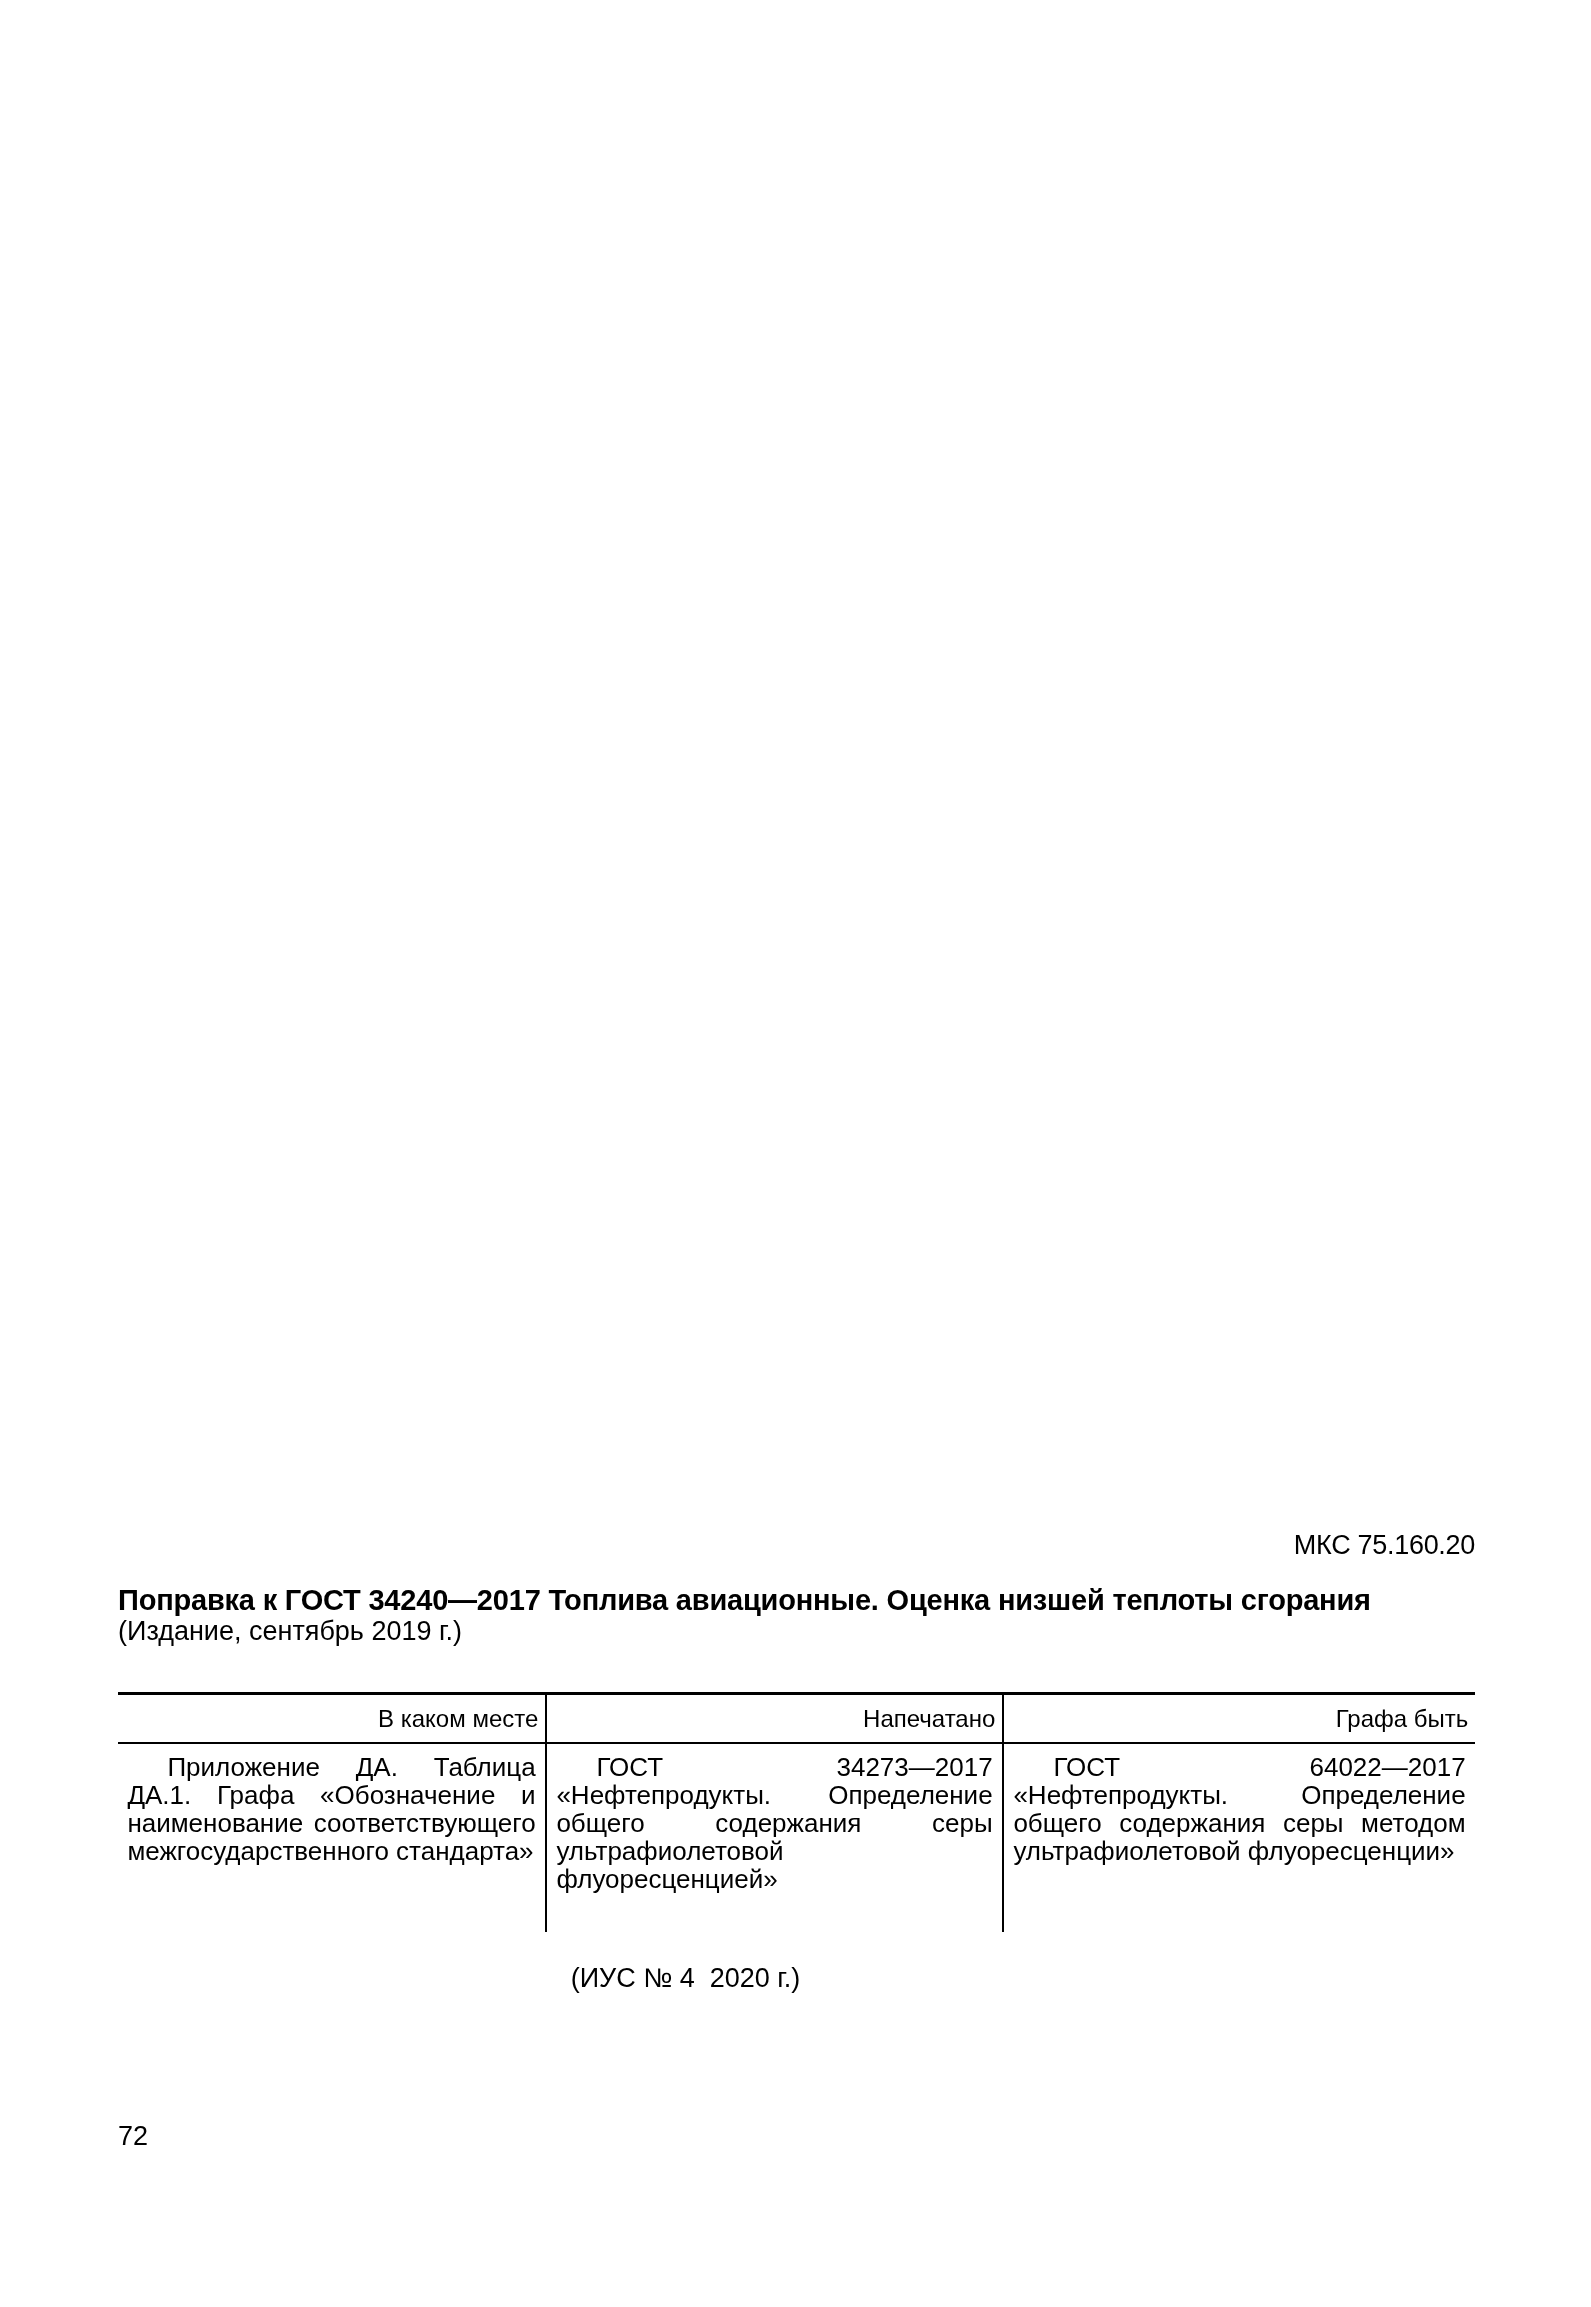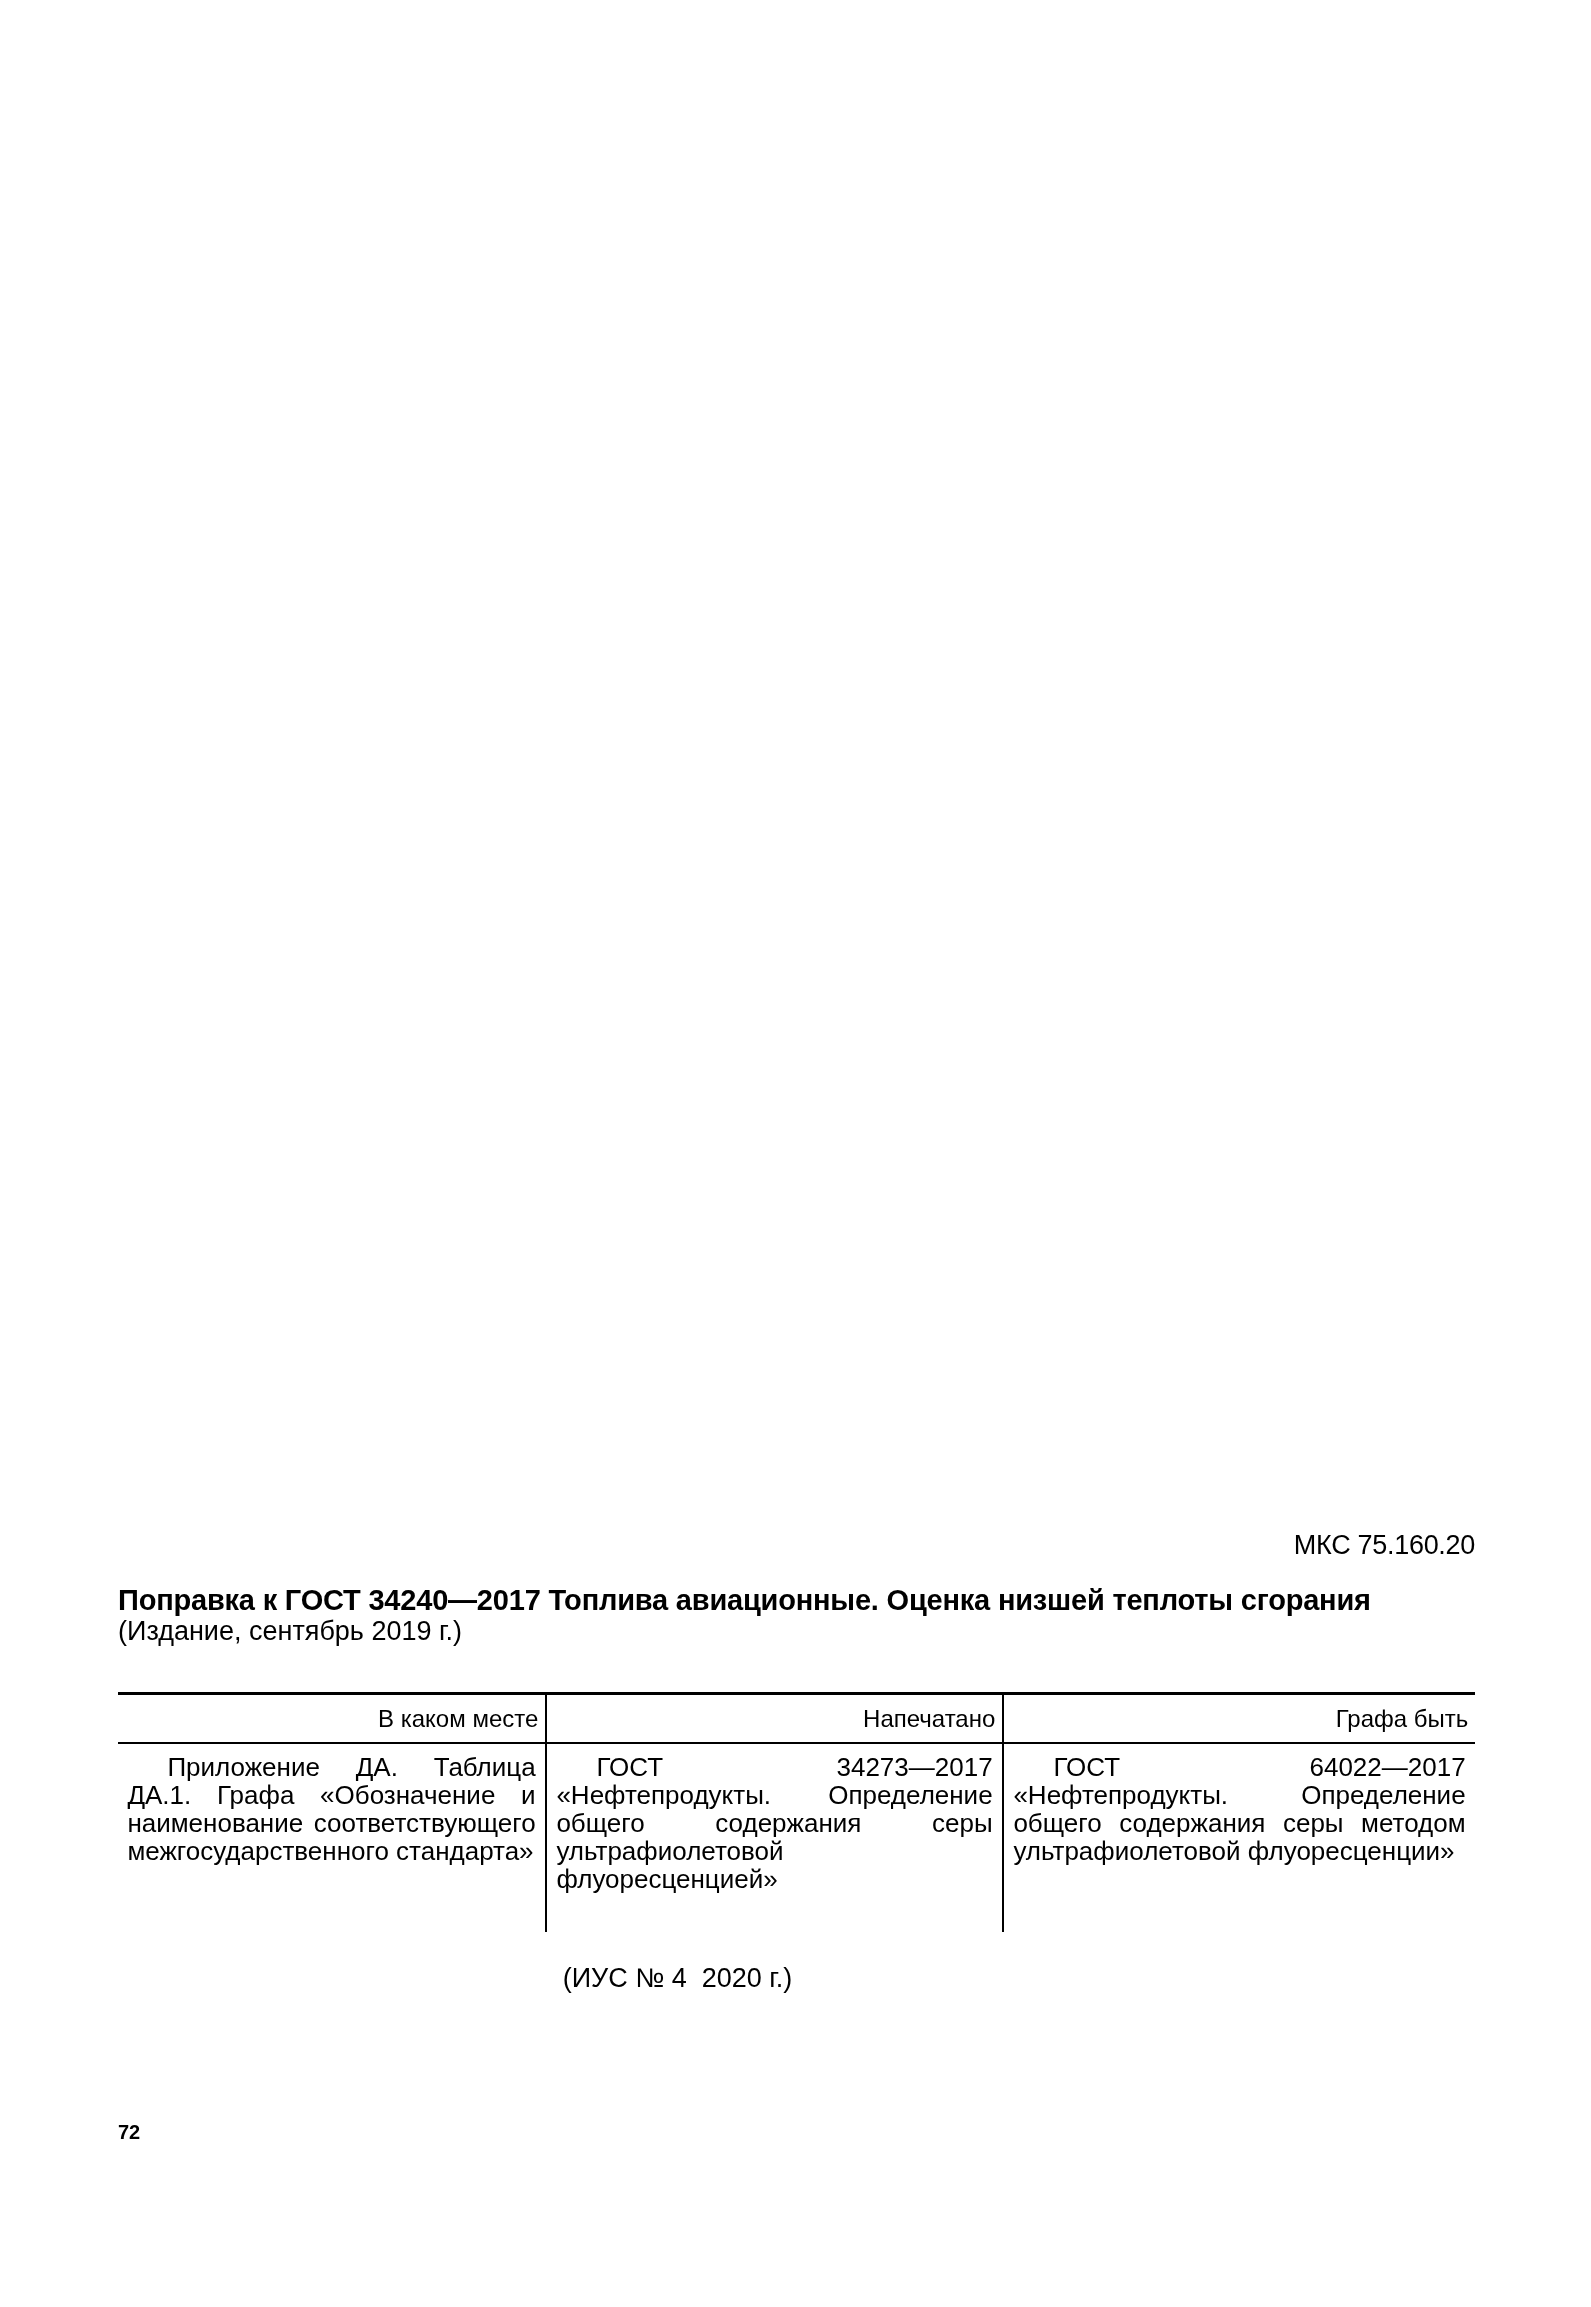--- a/index.html
+++ b/index.html
@@ -75,32 +75,32 @@
     table.amend td + td {
       border-left: 2.7px solid #000;
     }
     table.amend td .indent {
       display: inline-block;
       width: 40px;
     }
     .ius {
       position: absolute;
       top: 1963px;
-      left: 3px;
+      left: 11px;
       width: 1349px;
       text-align: center;
       font-size: 27px;
     }
     .ius span { display: inline-block; margin-left: 0; }
     .page-number {
       position: absolute;
       left: 118px;
       top: 2121px;
-      font-size: 20px;
-      font-weight: bold;
+      font-size: 27px;
+      font-weight: normal;
       text-align: right;
     }
   </style>
 </head>
 <body>
 
 <div class="classifier">МКС 75.160.20</div>
 
 <div class="title">Поправка к ГОСТ 34240—2017 Топлива авиационные. Оценка низшей теплоты сгорания</div>
 <div class="subtitle">(Издание, сентябрь 2019 г.)</div>

